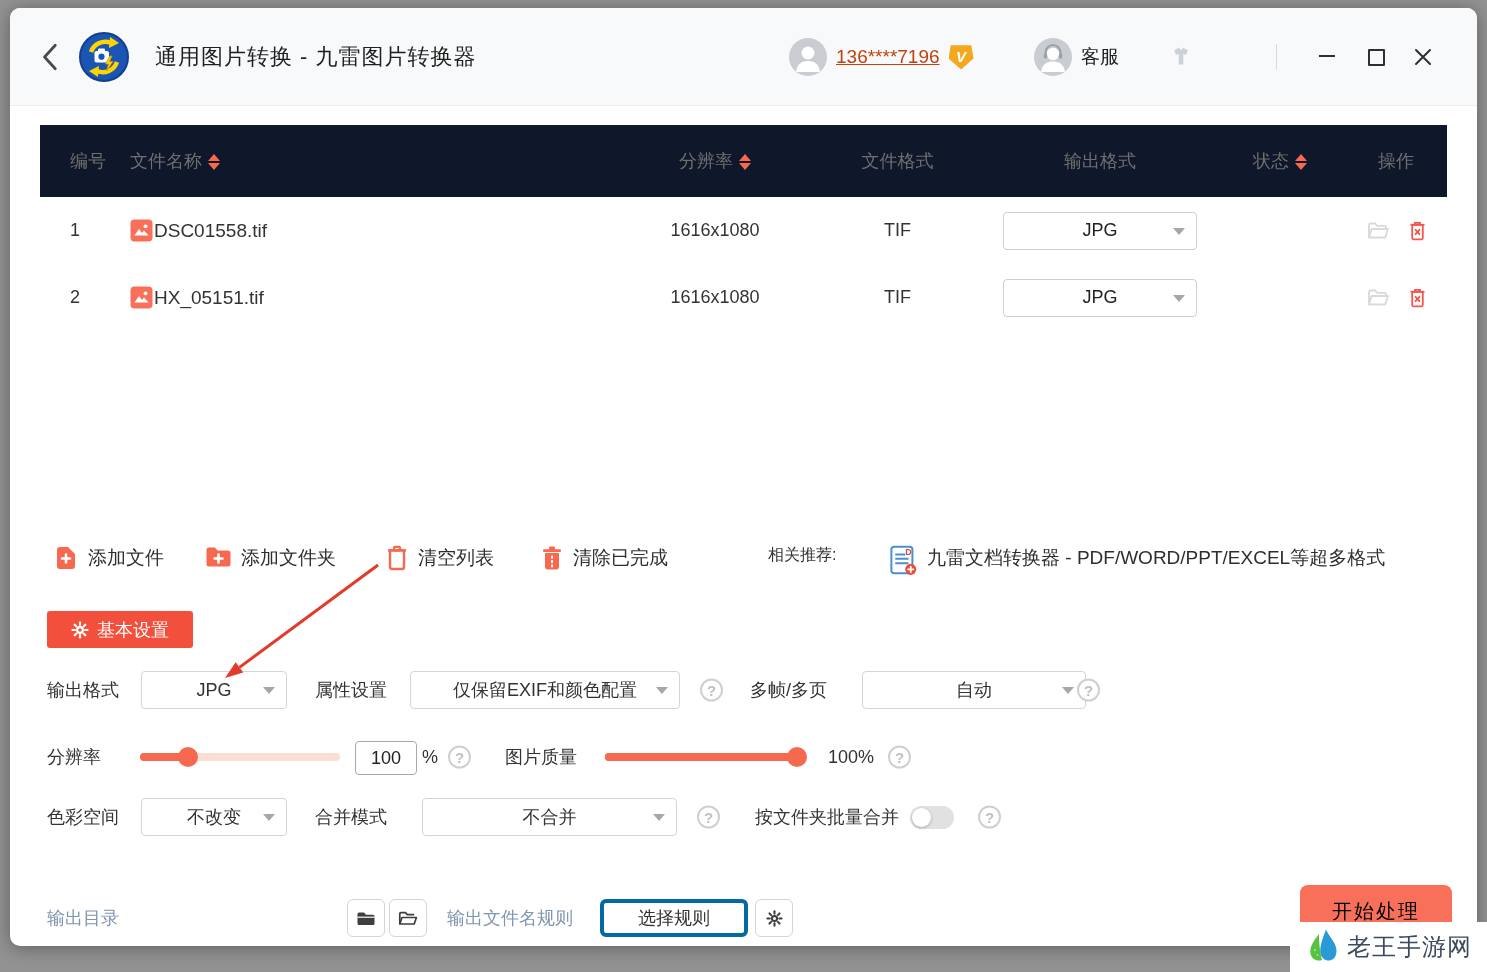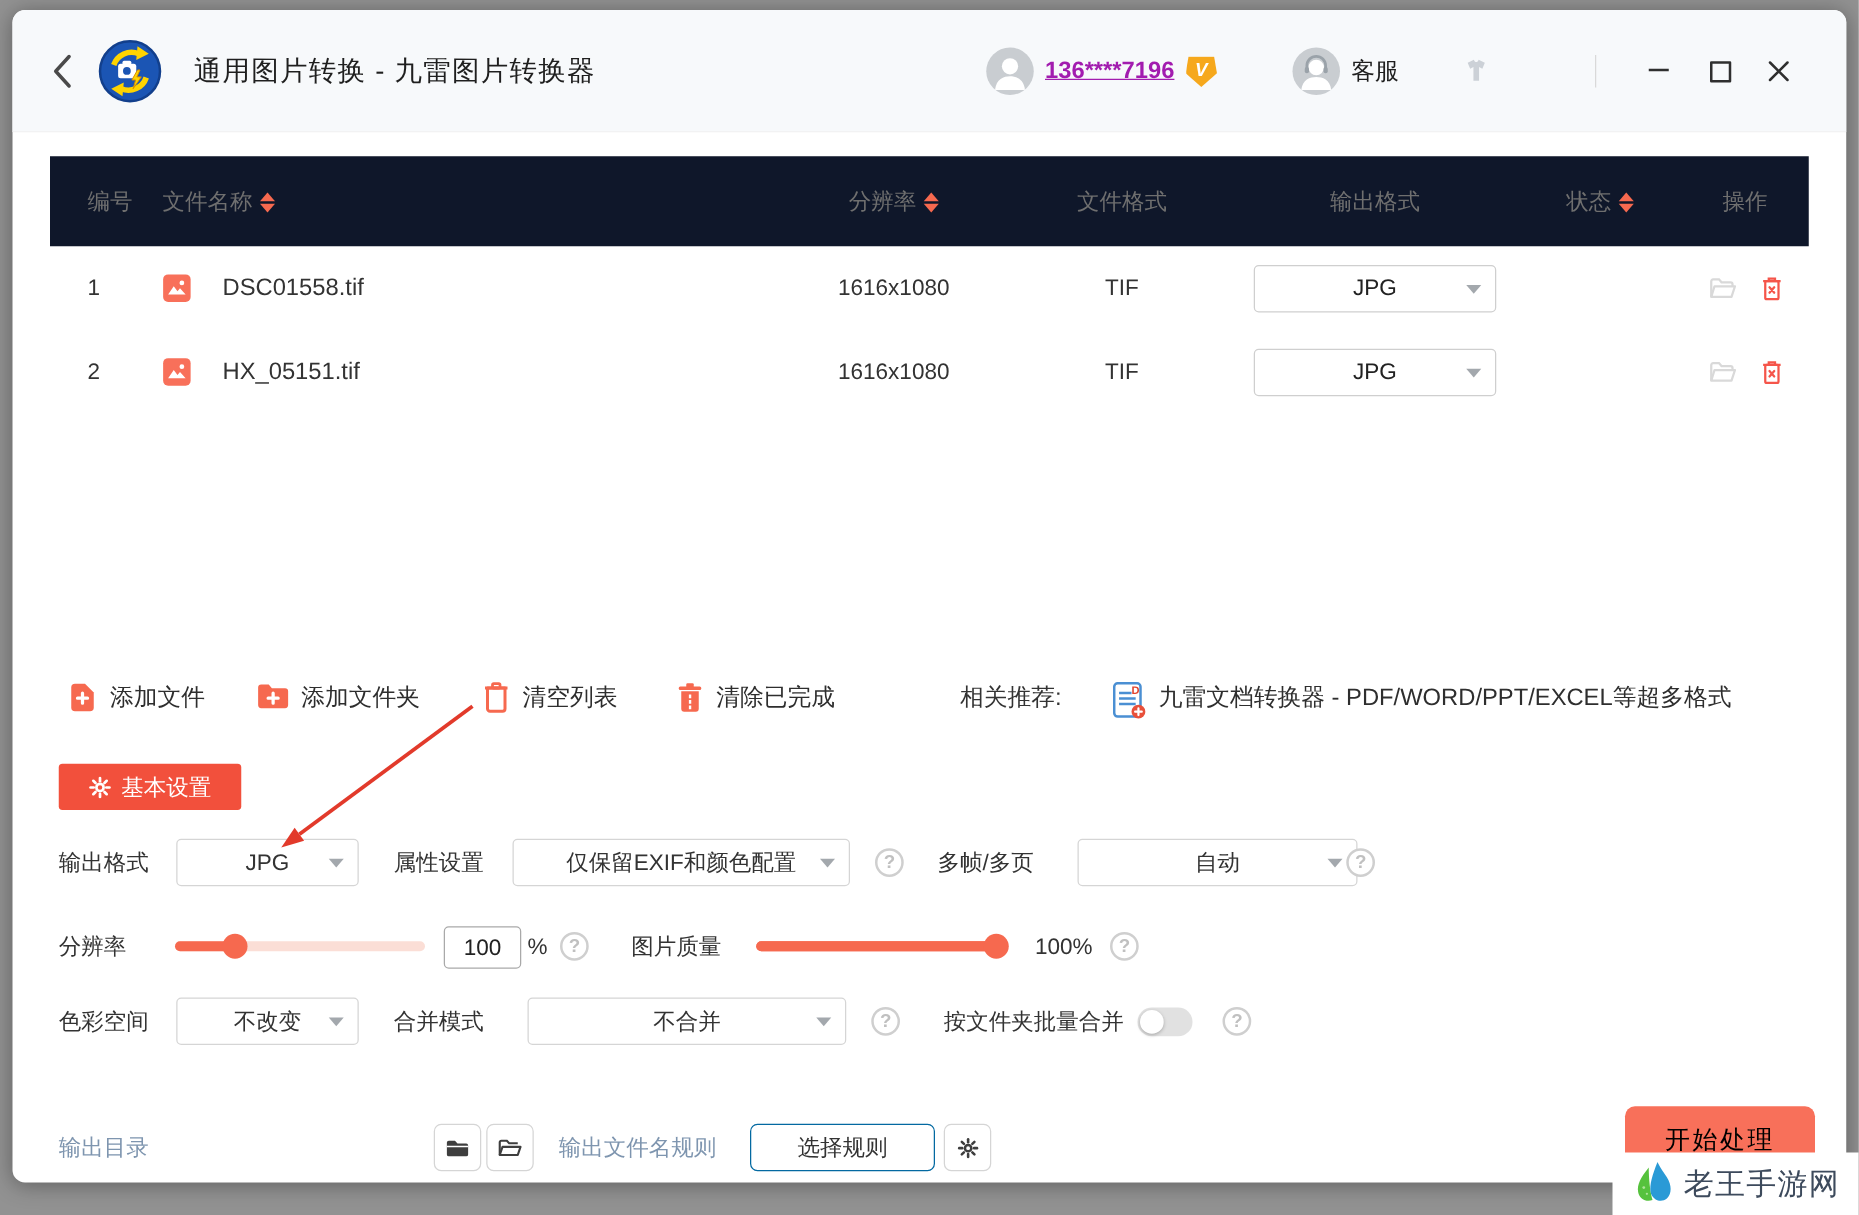--- a/index.html
+++ b/index.html
@@ -6,53 +6,53 @@
   .stage{position:relative;width:1487px;height:972px;background:#929292;overflow:hidden;
          font-family:"Liberation Sans","DejaVu Sans",sans-serif;padding-left:44px;}
   .window{position:absolute;left:10px;top:8px;width:1467px;height:938px;background:#fff;
           border-radius:10px;box-shadow:0 2px 18px rgba(0,0,0,.35);}
   
   .titlebar{position:absolute;left:0;top:0;width:100%;height:97px;background:#f7f9fb;
             border-radius:10px 10px 0 0;border-bottom:1px solid #ededed;}
   .tb{position:absolute;top:0;height:97px;display:flex;align-items:center;gap:9px}
   .apptitle{font-size:22px;color:#1f1f1f;font-weight:500;letter-spacing:1px}
   .avatar{width:38px;height:38px;border-radius:50%;background:#c9cdd1;overflow:hidden;flex:0 0 auto}
-  .acct-num{font-size:19px;color:#a21caf;text-decoration:underline;font-weight:700}
+  .acct-num{font-size:19px;color:#c2410c;text-decoration:underline;font-weight:400}
   .vbadge{width:25px;height:26px;background:#f6a81c;color:#fff;font-weight:bold;font-size:15px;
           display:flex;align-items:center;justify-content:center;font-style:italic;
           clip-path:polygon(50% 100%,0 58%,9% 7%,91% 7%,100% 58%);}
   .svclabel{font-size:19px;color:#1e1e1e}
   .burger{width:26px;height:17px;display:flex;flex-direction:column;justify-content:space-between;cursor:pointer}
   .burger i{display:block;height:2.6px;background:#2a2a2a;border-radius:2px}
   .tbsep{position:absolute;left:1266px;top:36px;width:1px;height:26px;background:#d9d9d9}
   .winbtn{position:absolute;top:39px;width:36px;height:36px;display:flex;align-items:flex-start;justify-content:center;cursor:pointer}
   .minbar{width:16px;height:2.4px;background:#2f2f2f;margin-top:8px}
   .maxsq{width:13px;height:13px;border:2px solid #2f2f2f;border-radius:1px;margin-top:2px}
   
   .tablewrap{position:absolute;left:30px;top:117px;width:1407px}
   .tgrid{display:grid;grid-template-columns:80px 500px 190px 175px 230px 130px 1fr;align-items:center}
   .thead{height:72px;background:#0f172a;color:#6f6f6f;font-size:18px}
   .trow{height:67px;font-size:18px;color:#333}
   .c-index{padding-left:30px}
-  .c-name{padding-left:10px;display:flex;align-items:center;gap:25px;font-size:19px}
+  .c-name{padding-left:10px;display:flex;align-items:center;gap:1px;font-size:19px}
   .c-center{text-align:center}
   .c-ops{display:flex;align-items:center;gap:18px;padding-left:22px}
   .sortarrows{display:inline-flex;flex-direction:column;gap:2px;vertical-align:middle;margin-left:6px}
   .sortarrows i{width:0;height:0;border-left:6px solid transparent;border-right:6px solid transparent}
   .sortarrows .up{border-bottom:7px solid #f6694f}
   .sortarrows .dn{border-top:7px solid #f6694f}
   .rowselect{width:192px;height:36px;margin:0 auto;position:relative;border:1px solid #cfcfcf;border-radius:4px;
              background:#fff;display:flex;align-items:center;justify-content:center;font-size:18px;color:#222;cursor:pointer}
   .caret{position:absolute;right:11px;top:50%;margin-top:-3px;width:0;height:0;
          border-left:6px solid transparent;border-right:6px solid transparent;border-top:7px solid #a3a8ad}
   
   .toolbar{position:absolute;left:30px;top:537px;width:1407px;height:44px}
   .tg{position:absolute;top:0;height:44px;display:flex;align-items:flex-start;gap:9px;cursor:pointer}
   .tg span{font-size:19px;color:#2e2e2e}
-  .reclabel{font-size:19px;color:#333;cursor:default}
+  .reclabel{font-size:16px;color:#333;cursor:default}
   
   .section-btn{position:absolute;left:37px;top:603px;width:146px;height:37px;background:#f2503c;color:#fff;
                border:none;border-radius:3px;font-size:18px;display:flex;align-items:center;justify-content:center;gap:8px;cursor:pointer}
   .srow{position:absolute;left:0;width:1467px;height:40px}
   .row1{top:662px}.row2{top:729px}.row3{top:789px}.rowout{top:891px;height:38px}
   .lbl{position:absolute;font-size:18px;color:#333;line-height:40px;white-space:nowrap}
   .lbl-blue{color:#7e95af}
   .select{position:absolute;top:1px;height:38px;box-sizing:border-box;border:1px solid #d5d5d5;border-radius:4px;background:#fff;
           display:flex;align-items:center;justify-content:center;font-size:18px;color:#333;cursor:pointer}
   .qicon{position:absolute;top:50%;transform:translateY(-50%);width:23px;height:23px;border:2px solid #cfcfcf;border-radius:50%;
@@ -61,21 +61,21 @@
   .slider{position:absolute;top:16px;width:200px;height:8px;border-radius:4px;cursor:pointer}
   .slider .fill{position:absolute;left:0;top:0;height:100%;border-radius:4px;background:#f6694f}
   .slider .thumb{position:absolute;top:50%;width:20px;height:20px;border-radius:50%;background:#f6694f;transform:translate(-50%,-50%)}
   .numinput{position:absolute;top:4px;width:56px;height:30px;border:1.5px solid #a9a9a9;border-radius:4px;
             font-size:18px;text-align:center;color:#222;font-family:inherit}
   .toggle{position:absolute;left:900px;top:9px;width:44px;height:23px;background:#e1e1e1;border-radius:12px;cursor:pointer}
   .toggle .knob{position:absolute;left:2px;top:2px;width:19px;height:19px;border-radius:50%;background:#fff;
                 box-shadow:0 1px 3px rgba(0,0,0,.25)}
   .sqbtn{position:absolute;top:0;width:38px;height:38px;box-sizing:border-box;border:1px solid #d5d5d5;border-radius:6px;
          background:#fff;display:flex;align-items:center;justify-content:center;cursor:pointer}
-  .rulebtn{position:absolute;left:590px;top:0;width:148px;height:38px;box-sizing:border-box;border:1px solid #0369a1;border-radius:6px;
+  .rulebtn{position:absolute;left:590px;top:0;width:148px;height:38px;box-sizing:border-box;border:4px solid #0369a1;border-radius:6px;
            background:#fff;font-size:18px;color:#333;display:flex;align-items:center;justify-content:center;cursor:pointer}
   .start-btn{position:absolute;left:1290px;top:877px;width:152px;height:52px;background:#f8705a;color:#000000;
              font-size:20px;border:none;border-radius:8px;letter-spacing:2px;cursor:pointer}
   
   .watermark{position:absolute;left:1290px;top:922px;width:197px;height:50px;background:#fff;z-index:40;
              display:flex;align-items:center;gap:7px;padding-left:16px;box-sizing:border-box}
   .wm-text{font-size:24px;color:#3d4a5c;letter-spacing:1px;white-space:nowrap}
   .anno{position:absolute;left:0;top:0;z-index:30;pointer-events:none}
 </style>
 </head>

